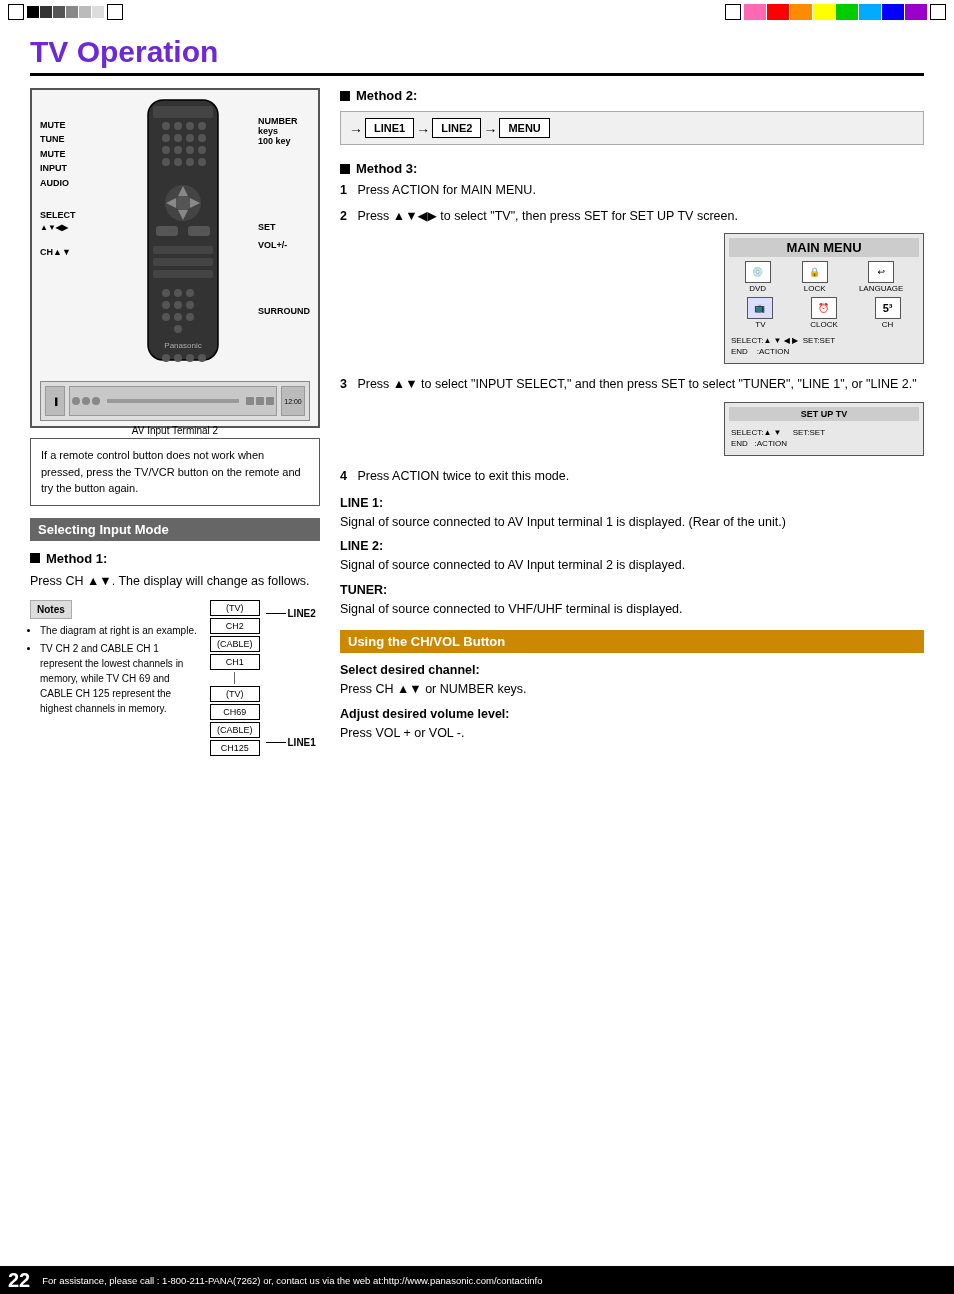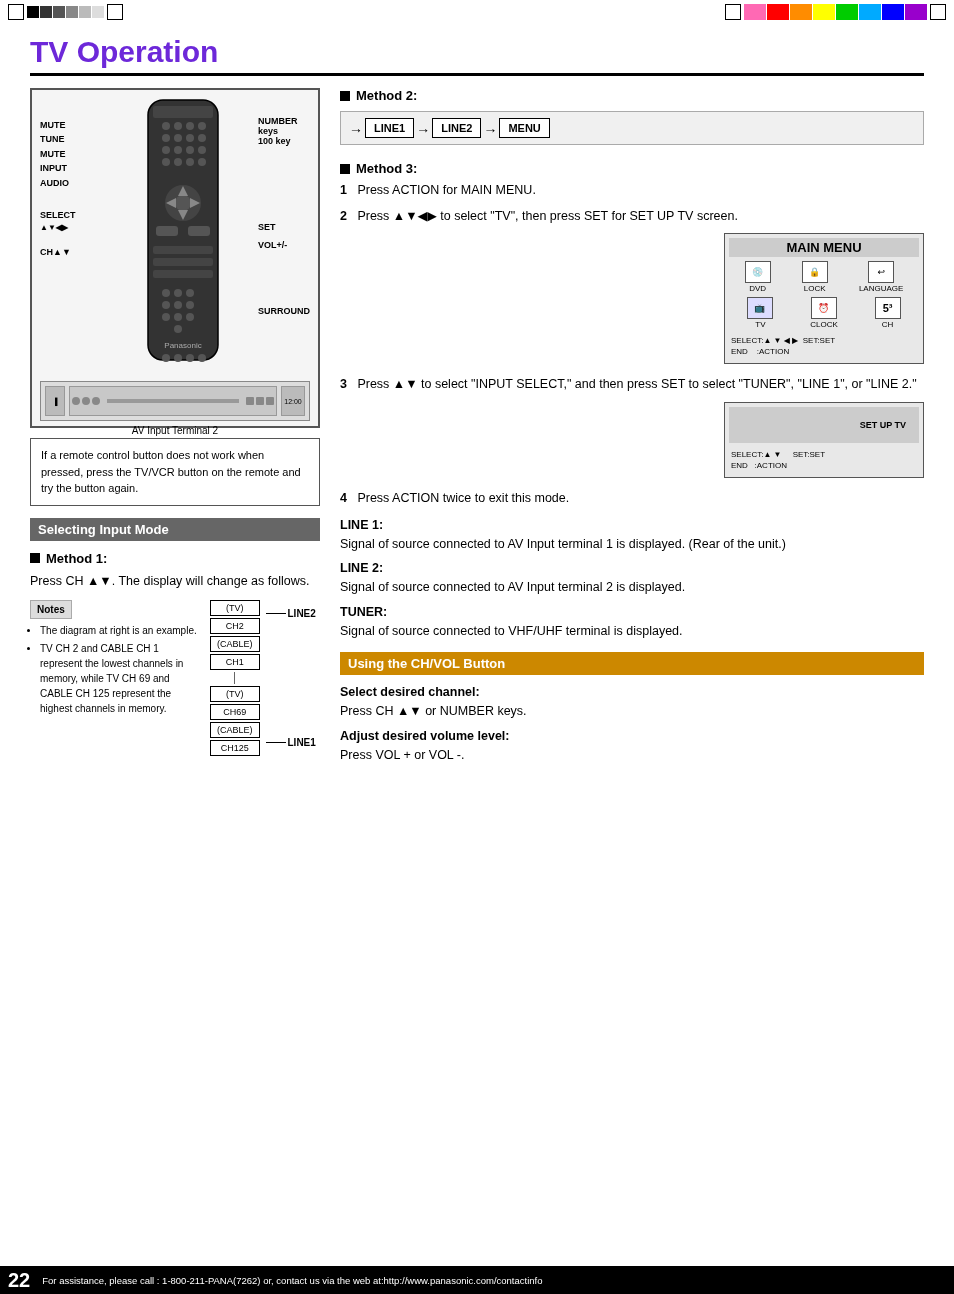--- a/index.html
+++ b/index.html
@@ -194,25 +194,25 @@
     .setup-screenshot {
       border: 1.5px solid #555;
       padding: 4px;
       background: #e8e8e8;
       margin: 8px 0 12px auto;
       width: 200px;
       font-size: 9px;
     }
 
     .setup-title-bar {
-      text-align: right;
+      text-align: center;
       font-size: 9px;
       font-weight: bold;
       background: #ccc;
-      padding: 13px;
+      padding: 2px;
       margin-bottom: 4px;
     }
 
     .setup-menu-items {
       font-size: 8.5px;
       line-height: 1.6;
       padding: 2px 4px;
       background: #fff;
       margin-bottom: 2px;
     }

